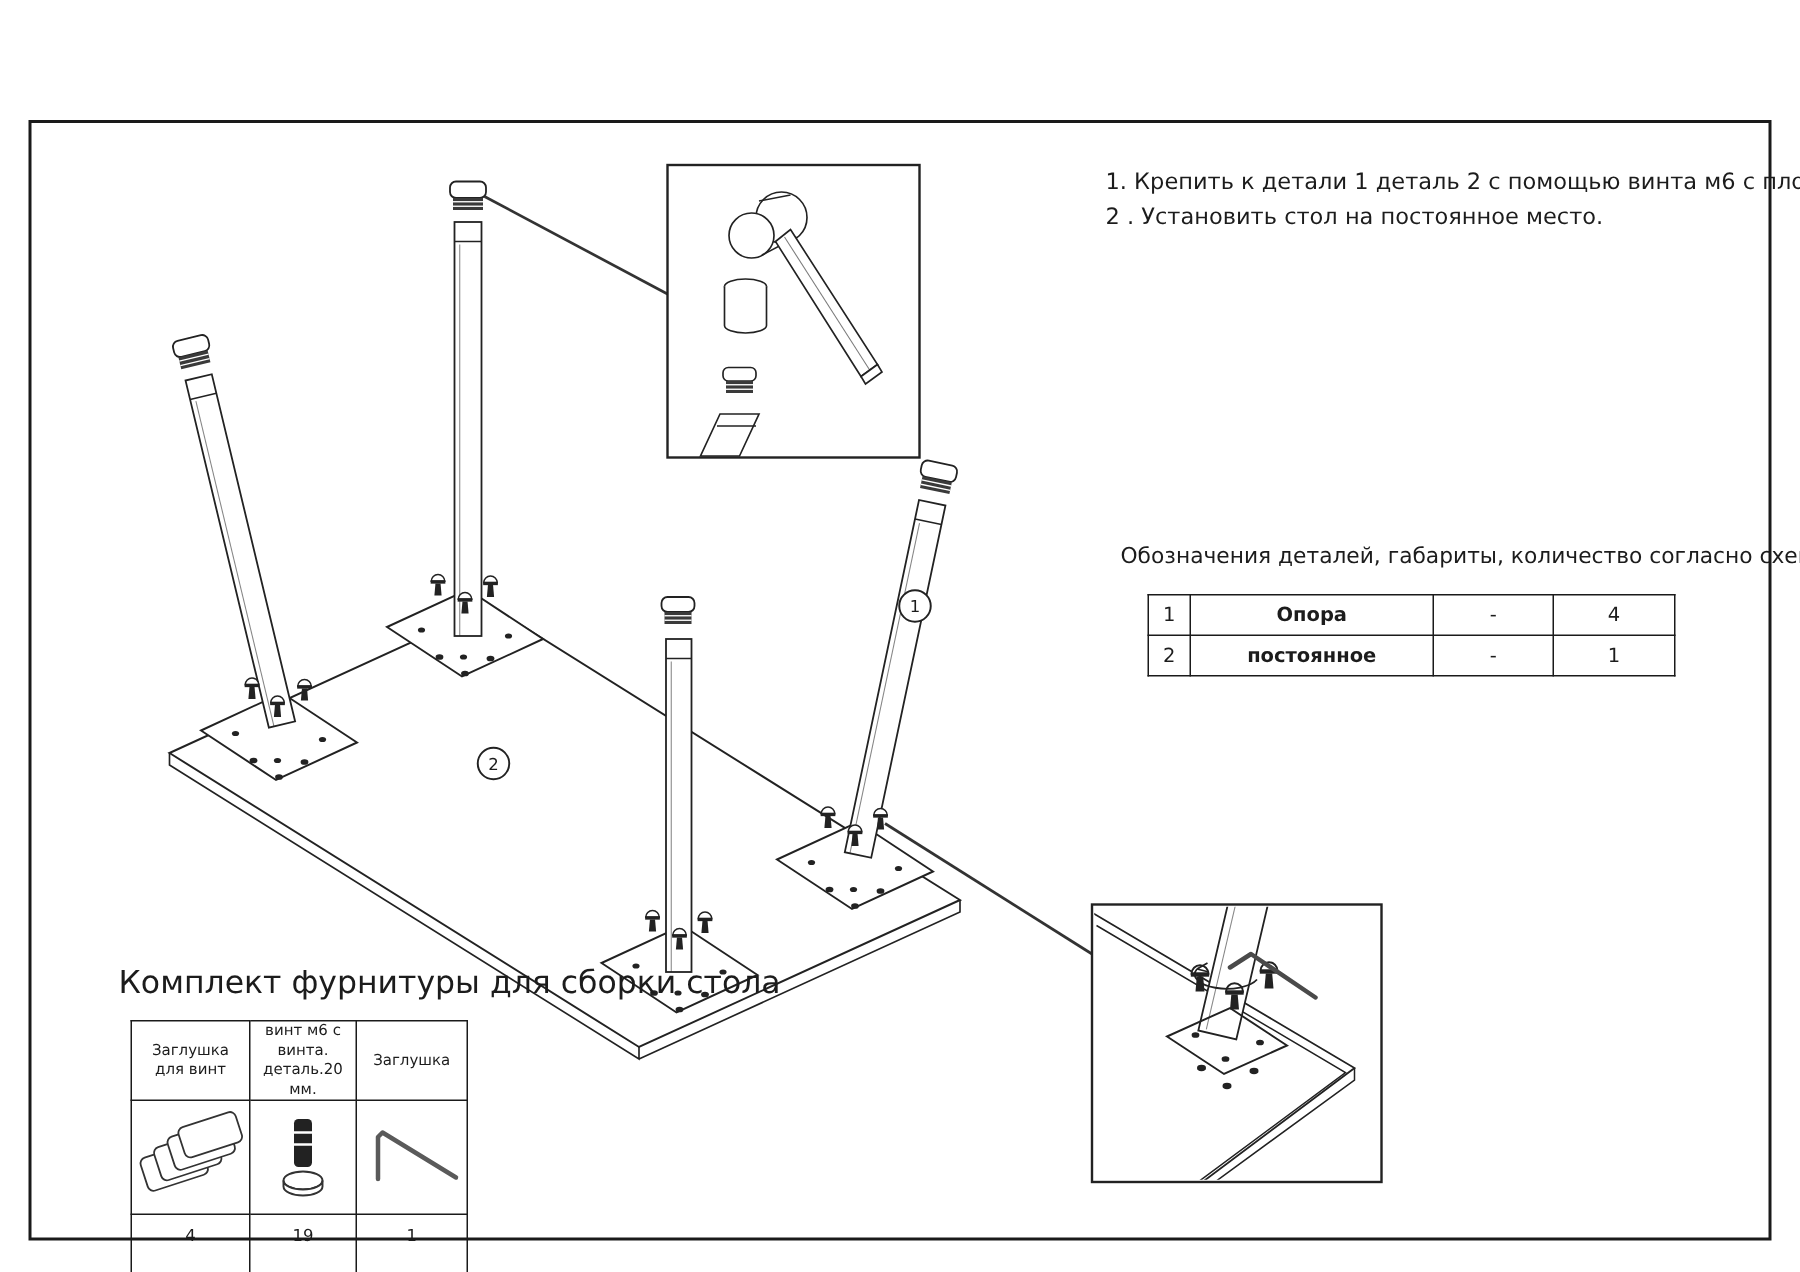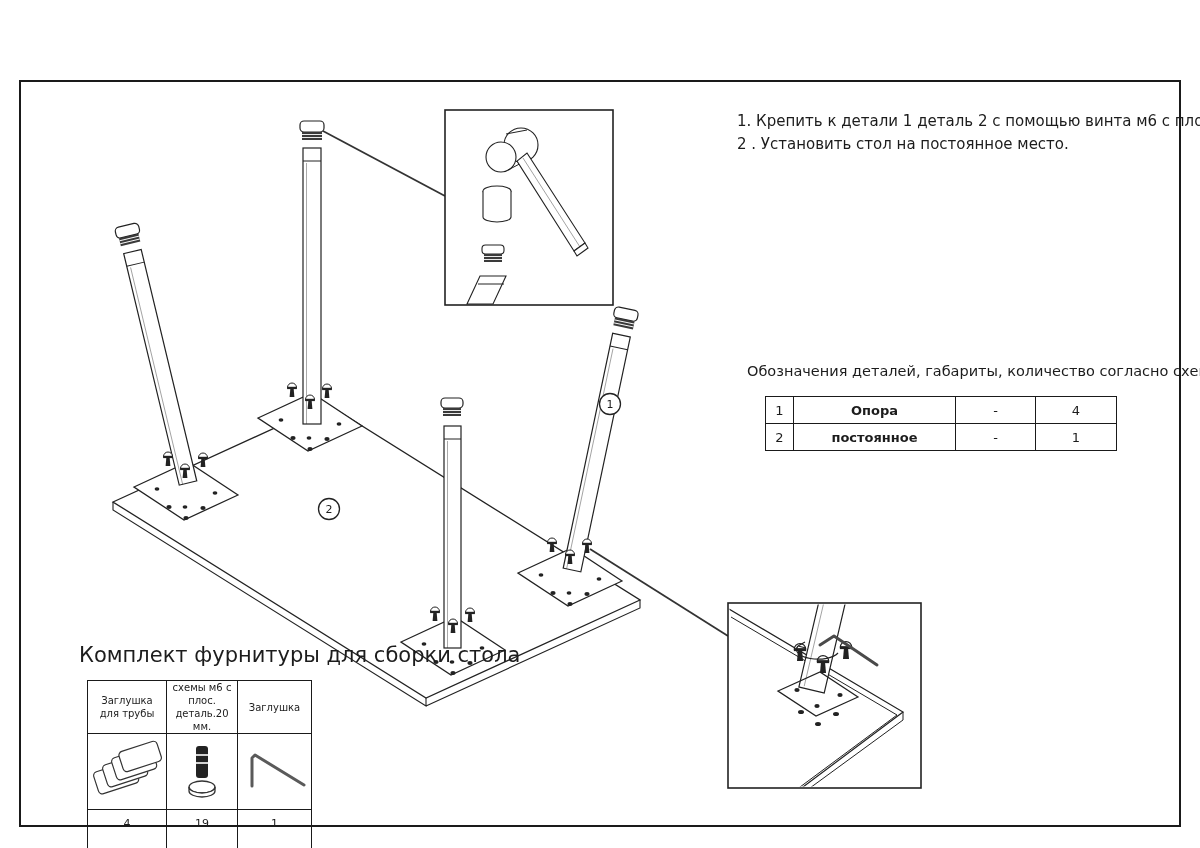--- a/index.html
+++ b/index.html
@@ -205,24 +205,24 @@
     </tr>
   </tbody>
     </table>
 
   <div class="kit-title">Комплект фурнитуры для сборки стола</div>
   <table class="grid kit-table">
     <tbody>
         <tr>
       <td class="hdr kt-c1">
         <div>Заглушка</div>
-        <div>для трубы</div>
+        <div>для винт</div>
       </td>
       <td class="hdr kt-c2">
-        <div>схемы м6 с плос.</div>
+        <div>винт м6 с винта.</div>
         <div>деталь.20 мм.</div>
       </td>
       <td class="hdr kt-c3">
         <div>Заглушка</div>
         <div></div>
       </td>
     </tr>
     <tr>
       <td class="pic kt-c1">
         <svg width="70" height="64" viewBox="0 0 70 64">

